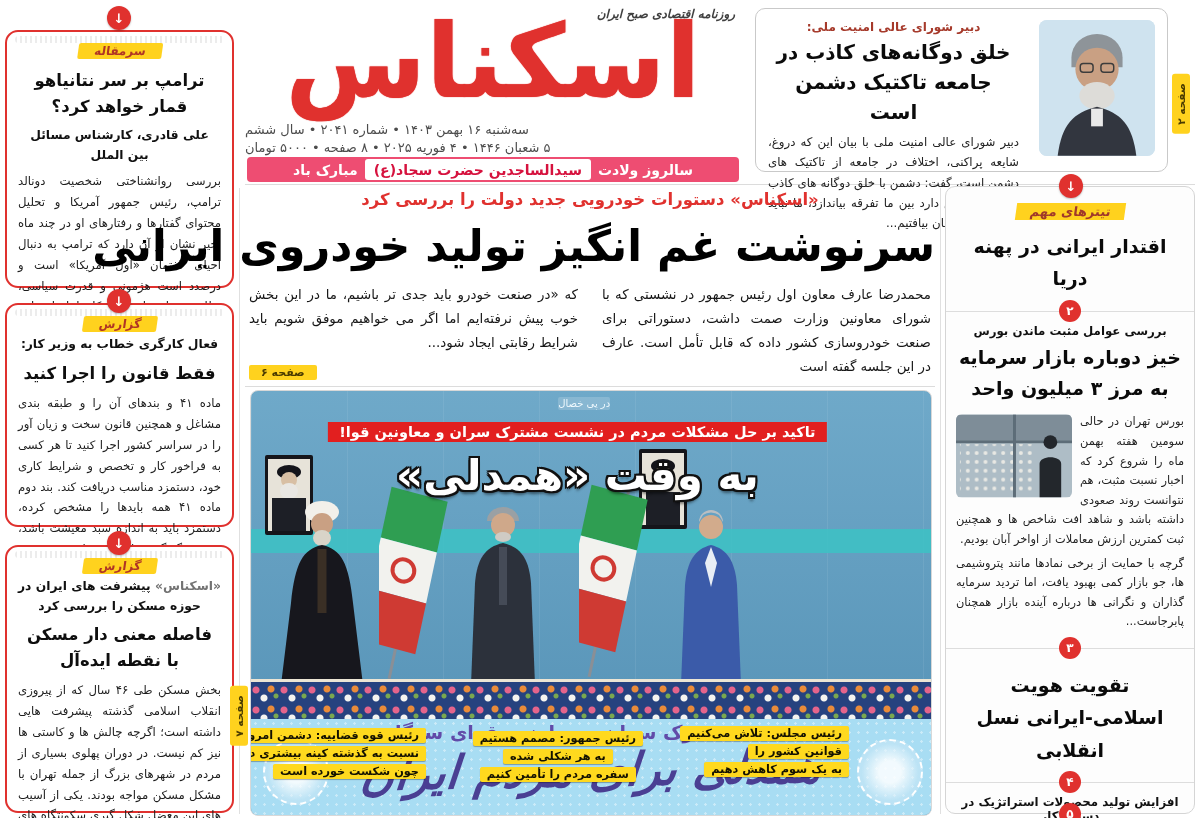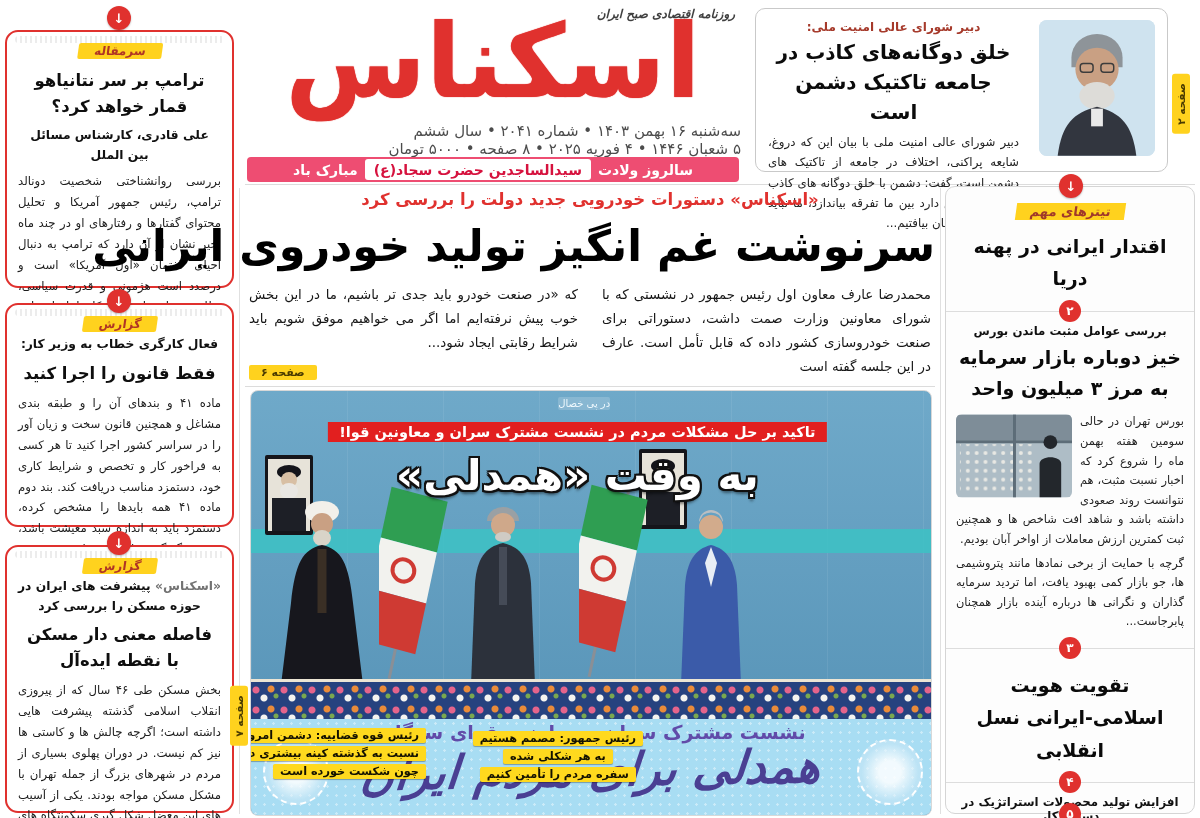--- a/index.html
+++ b/index.html
@@ -28,21 +28,21 @@
   .kick-red{color:#737373}
   .lbox .body{font-size:11.7px;line-height:1.78;text-align:justify;color:#1d1d1d}
   .lbox .foot{color:#e0312e;font-weight:bold;font-size:11.3px;text-align:center;margin-top:9px}
   .lbox .foot::before{content:"▪ ";font-size:9px}
 
   
   .masthead{position:absolute;left:245px;top:4px;width:496px;height:178px}
   .tagline{position:absolute;top:3px;right:6px;color:#404040;font-size:12px;font-weight:bold;font-style:italic;z-index:2}
   .logo{position:absolute;top:6px;left:0;right:0;text-align:center;font-size:102px;font-weight:900;color:#e0312e;
     line-height:1.02;letter-spacing:-5px;text-shadow:0 0 1px #e0312e}
-  .dl{position:absolute;left:0;right:0;text-align:right;font-size:15px;color:#4c4c4c;letter-spacing:.2px}
+  .dl{position:absolute;left:0;right:0;text-align:left;font-size:13px;color:#4c4c4c;letter-spacing:.2px}
   .dl1{top:118px}.dl2{top:136px}
   .mh-banner{position:absolute;left:2px;right:2px;top:153px;height:25px;background:#ee4d72;border-radius:4px;
     display:flex;align-items:center;justify-content:center;gap:7px;color:#fff;font-weight:bold;font-size:14px}
   .mh-banner .hl{background:#fff;color:#d6123e;padding:0 9px;border-radius:3px;height:21px;display:flex;align-items:center;font-size:14px}
 
   
   .tr-box{position:absolute;left:755px;top:8px;width:413px;height:164px;border:1px solid #c9c9c9;border-radius:10px;
     box-sizing:border-box;padding:11px 12px;display:flex;gap:20px;background:#fff}
   .tr-photo{width:116px;height:136px;border-radius:8px;overflow:hidden;flex:none;background:#cfe3ef}
   .tr-text{flex:1;min-width:0}
@@ -275,20 +275,25 @@
         <path d="M40,42 L34,58 L40,82 L46,58 Z" fill="#e8eef5"></path>
       </svg>
     </div>
 
     <div class="ph-table"></div>
 
     <div class="ph-banner">
       <div class="ph-overlay">نشست مشترک سران و معاونین قوای سه‌گانه</div>
       <div class="ph-callig">همدلی برای مردم ایران</div>
 
+      <div class="qstack" style="right:82px;top:7px">
+        <span class="chip">رئیس مجلس: تلاش می‌کنیم</span>
+        <span class="chip">قوانین کشور را</span>
+        <span class="chip">به یک سوم کاهش دهیم</span>
+      </div>
       <div class="qstack center" style="right:288px;top:12px">
         <span class="chip">رئیس جمهور: مصمم هستیم</span>
         <span class="chip">به هر شکلی شده</span>
         <span class="chip">سفره مردم را تأمین کنیم</span>
       </div>
       <div class="qstack" style="right:505px;top:9px">
         <span class="chip">رئیس قوه قضاییه: دشمن امروز</span>
         <span class="chip">نسبت به گذشته کینه بیشتری دارد</span>
         <span class="chip">چون شکست خورده است</span>
       </div>

